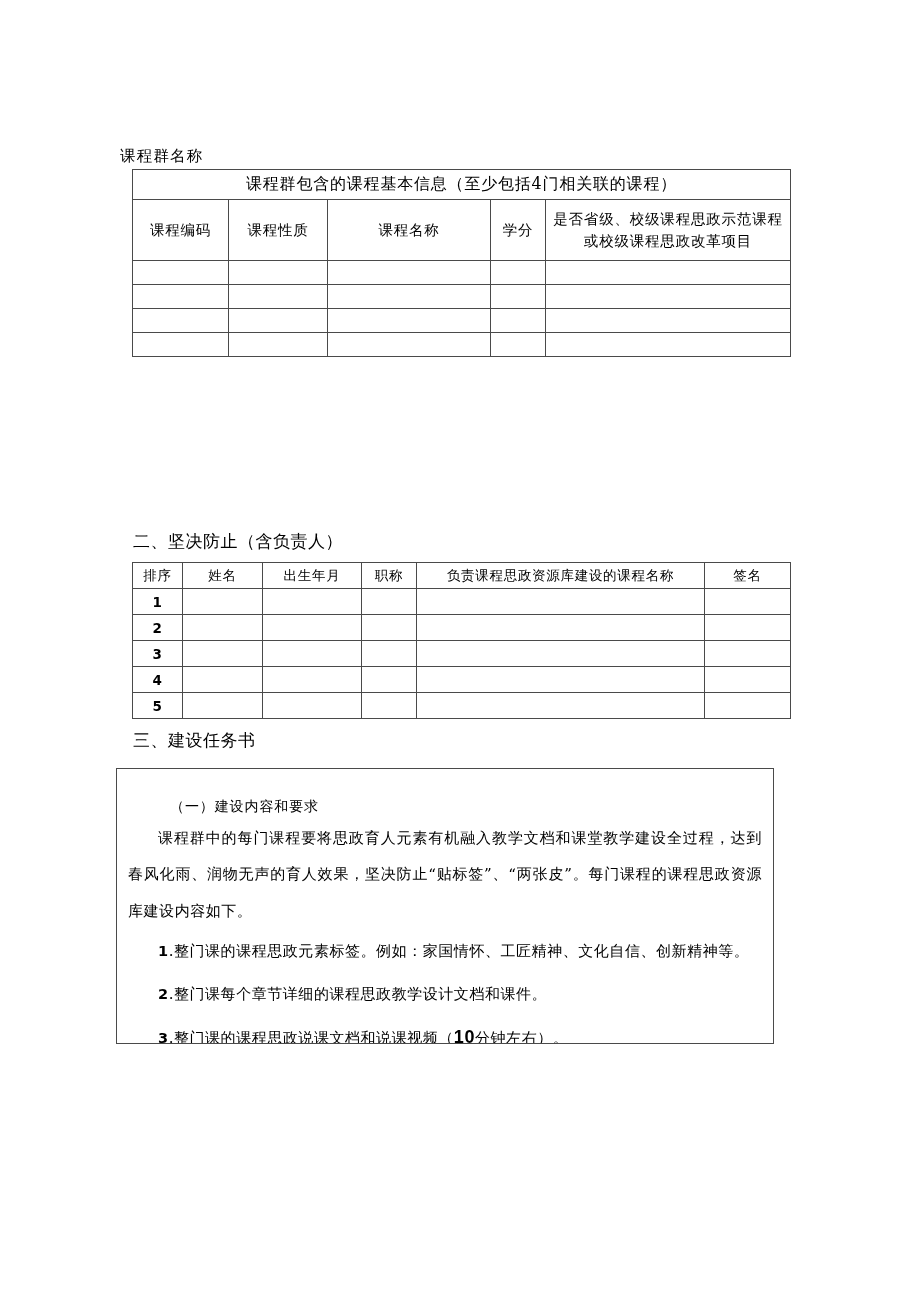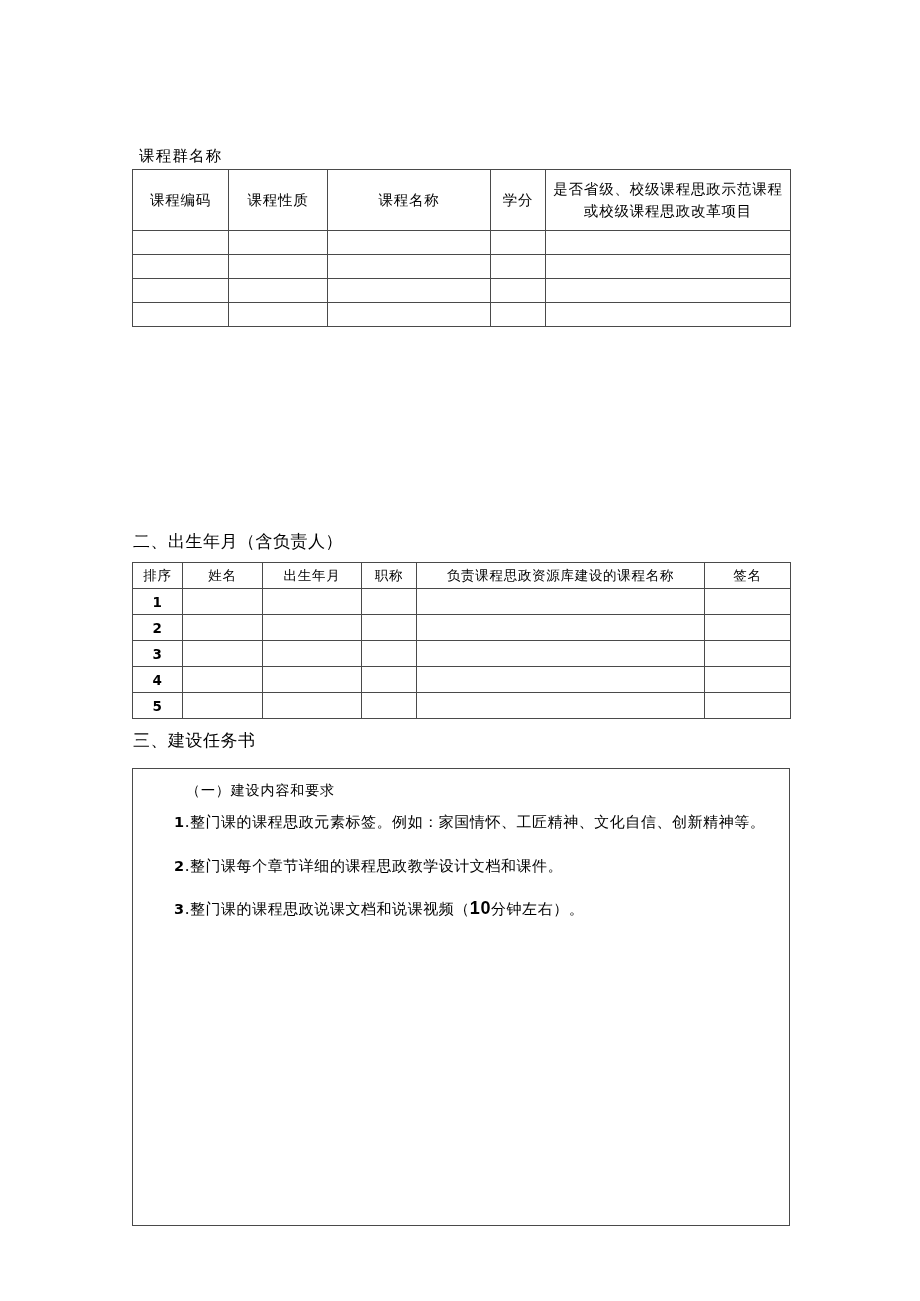--- a/index.html
+++ b/index.html
@@ -19,21 +19,21 @@
   .page {
     position: absolute;
     left: 0; top: 0;
     width: 920px;
     height: 1301px;
   }
 
   
   .group-name-label {
     position: absolute;
-    left: 139px;
+    left: 120px;
     top: 146px;
     font-size: 15.5px;
     letter-spacing: 1.2px;
     white-space: nowrap;
   }
 
   
   .table1 {
     position: absolute;
     left: 132px;
@@ -102,27 +102,27 @@
   .t2-row td { height: 25px; }
   .t2-idx {
     font-family: "DejaVu Sans", "Liberation Sans", sans-serif;
     font-weight: bold;
     font-size: 13.5px;
   }
 
   
   .task-box {
     position: absolute;
-    left: 132px;
+    left: 116px;
     top: 768px;
     width: 658px;
-    height: 458px;
+    height: 276px;
     border: 1px solid #4a4a4a;
     box-sizing: border-box;
-    padding: 9px 9px 0 9px;
+    padding: 25px 9px 0 9px;
     overflow: hidden;
   }
   .task-sub {
     font-size: 14px;
     letter-spacing: 0.9px;
     margin: 4px 0 0 44px;
   }
   .task-para {
     font-size: 15px;
     letter-spacing: 0.55px;
@@ -161,20 +161,23 @@
   <table class="table1">
     <colgroup>
       <col style="width:96px">
       <col style="width:99px">
       <col style="width:163px">
       <col style="width:55px">
       <col style="width:245px">
     </colgroup>
     <tbody>
       <tr>
+        <td class="t1-title" colspan="5">课程群包含的课程基本信息（至少包括4门相关联的课程）</td>
+      </tr>
+      <tr>
         <td class="t1-head">课程编码</td>
         <td class="t1-head">课程性质</td>
         <td class="t1-head">课程名称</td>
         <td class="t1-head">学分</td>
         <td class="t1-head">
           <span>是否省级、校级课程思政示范课程</span><br>
           <span>或校级课程思政改革项目</span>
         </td>
       </tr>
 
@@ -203,21 +206,21 @@
         <td></td>
         <td></td>
         <td></td>
         <td></td>
         <td></td>
       </tr>
 
     </tbody>
   </table>
 
-  <div class="section-heading" id="sec2-heading">二、出生年月（含负责人）</div>
+  <div class="section-heading" id="sec2-heading">二、坚决防止（含负责人）</div>
 
   <table class="table2">
     <colgroup>
       <col style="width:50px">
       <col style="width:80px">
       <col style="width:99px">
       <col style="width:55px">
       <col style="width:288px">
       <col style="width:86px">
     </colgroup>
@@ -272,20 +275,21 @@
       </tr>
     </tbody>
   </table>
 
   <div class="section-heading" id="sec3-heading">三、建设任务书</div>
 
   <div class="task-box">
 
     <div class="task-sub">（一）建设内容和要求</div>
 
+    <div class="task-para">课程群中的每门课程要将思政育人元素有机融入教学文档和课堂教学建设全过程，达到春风化雨、润物无声的育人效果，坚决防止“贴标签”、“两张皮”。每门课程的课程思政资源库建设内容如下。</div>
 
     <div class="task-item">
       <span class="num">1</span><span>.整门课的课程思政元素标签。例如：家国情怀、工匠精神、文化自信、创新精神等。</span><b></b><span></span>
     </div>
 
     <div class="task-item">
       <span class="num">2</span><span>.整门课每个章节详细的课程思政教学设计文档和课件。</span><b></b><span></span>
     </div>
 
     <div class="task-item">

